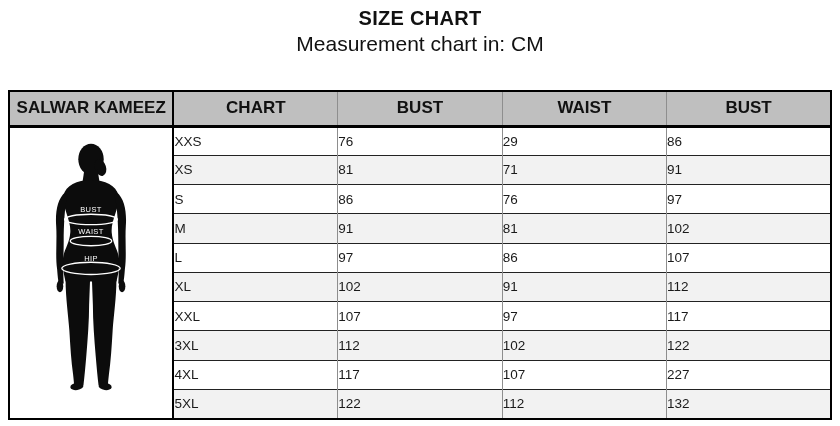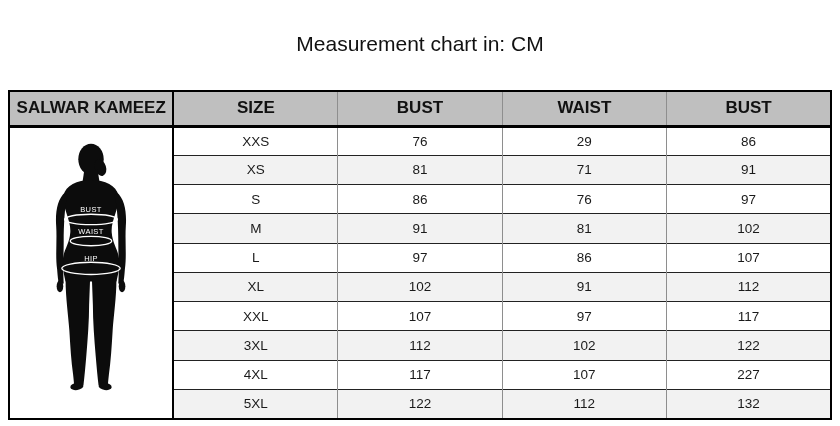--- a/index.html
+++ b/index.html
@@ -44,21 +44,21 @@
     color: #111111;
   }
   .size-table th.corner {
     border-left: none;
     border-right: 2px solid #000000;
   }
 
   .size-table td {
     height: 29px;
     font-size: 13.5px;
-    text-align: center; vertical-align: middle;
+    vertical-align: middle;
     border-top: 1.5px solid #222222;
     border-left: 1px solid #8e8e8e;
     background: #ffffff;
     color: #1a1a1a;
     margin-top: 44px;
   }
   .size-table td.figure-cell {
     border-left: none;
     border-right: 2px solid #000000;
     border-top: none;
@@ -79,34 +79,35 @@
     font-family: "Liberation Sans", sans-serif;
     font-size: 8px; font-weight: 500; letter-spacing: 0.4px;
     text-anchor: middle;
   }
 </style>
 </head>
 <body>
 
 <div class="page">
 
+  <div class="title">SIZE CHART</div>
   <div class="subtitle">Measurement chart in: CM</div>
 
   <table class="size-table">
     <colgroup>
         <col>
         <col>
         <col>
         <col>
         <col>
       </colgroup>
     <thead>
       <tr>
         <th class="corner">SALWAR KAMEEZ</th>
-        <th>SIZE</th>
+        <th>CHART</th>
         <th>BUST</th>
         <th>WAIST</th>
         <th>BUST</th>
       </tr>
     </thead>
     <tbody>
       <tr>
         <td class="figure-cell" rowspan="10">
           <div class="figure-wrap">
             <svg width="160" height="284" viewBox="0 0 170 290">

